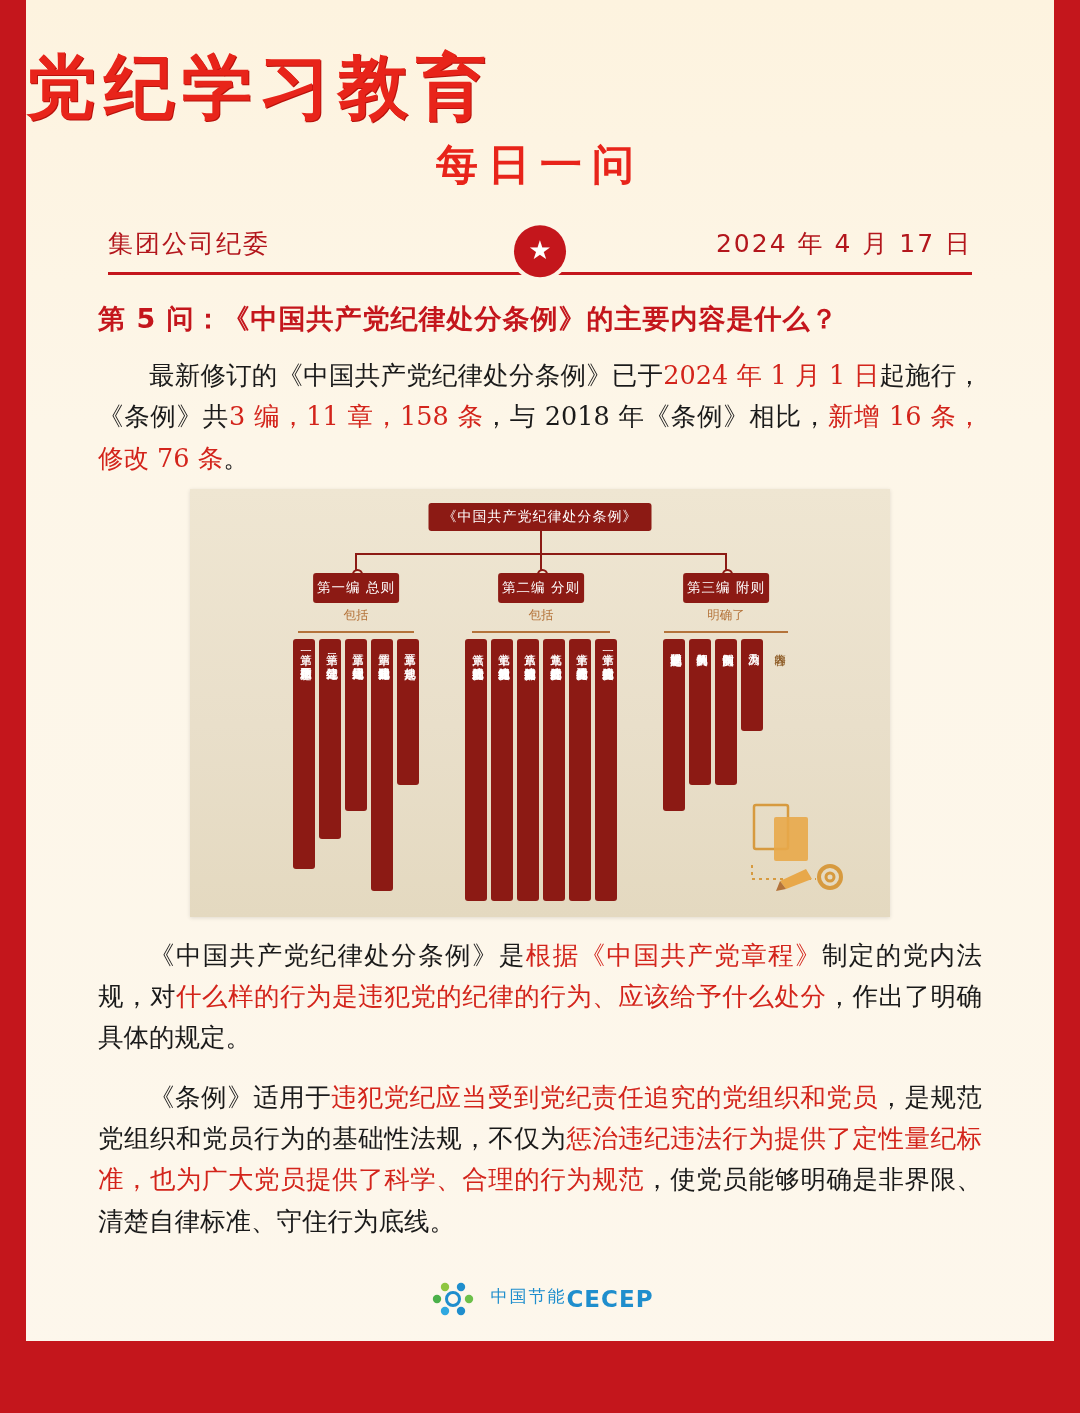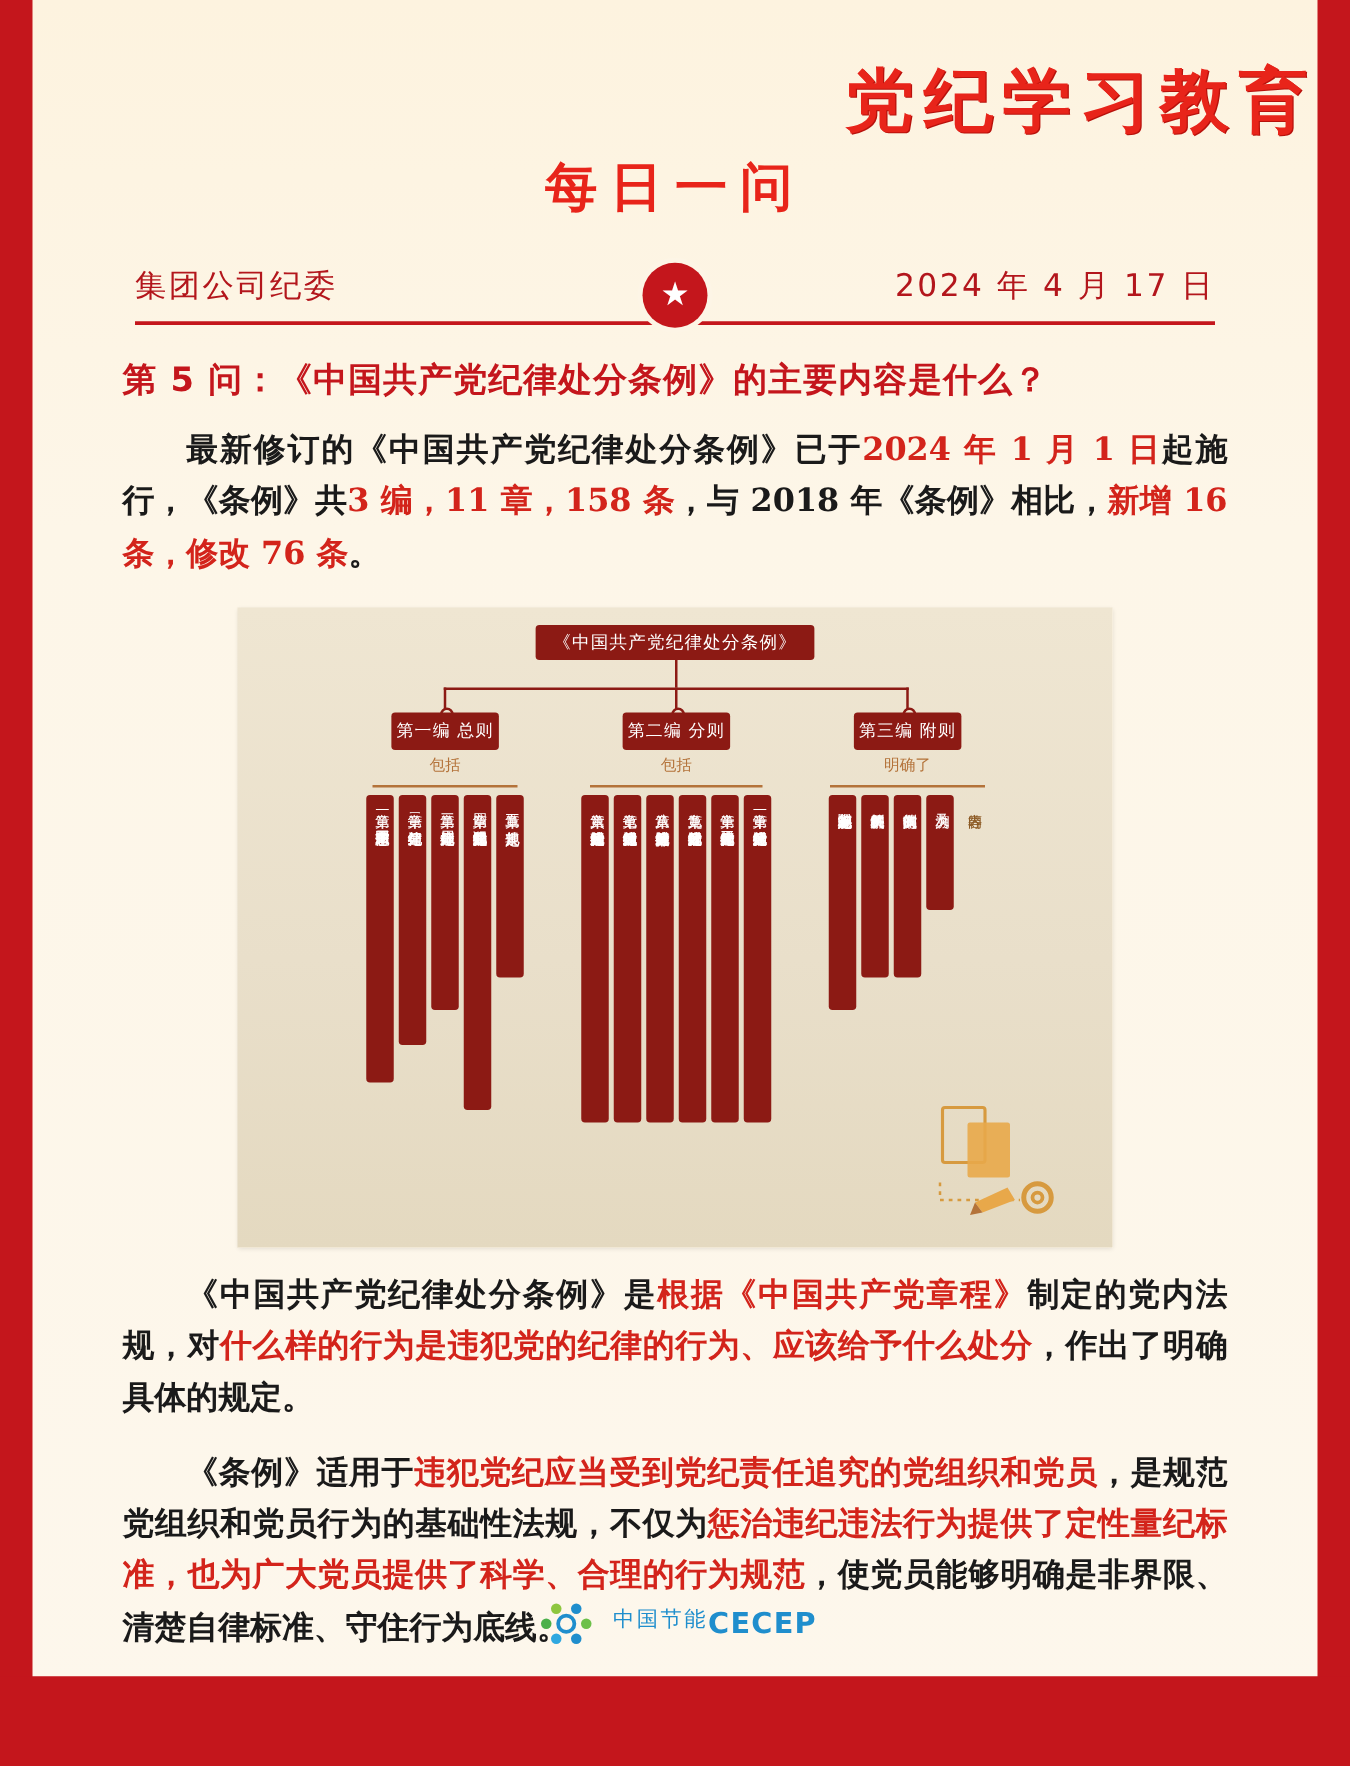--- a/index.html
+++ b/index.html
@@ -41,25 +41,25 @@
   .content {
     position: absolute;
     left: 26px;
     right: 26px;
     top: 0;
     bottom: 72px;
   }
 
   
   .title-main {
-    text-align: right;
+    text-align: left;
     color: #e8241a;
     font-family: "DejaVu Serif", serif;
     font-weight: bold;
-    font-size: 55px;
+    font-size: 70px;
     letter-spacing: 8px;
     margin-top: 52px;
     line-height: 1;
     text-shadow: 1px 1px 0 #b8120c;
   }
   .title-sub {
     text-align: center;
     color: #e8241a;
     font-family: "DejaVu Serif", serif;
     font-weight: bold;
@@ -117,29 +117,28 @@
 
   
   .para {
     margin: 18px 72px 0 72px;
     font-size: 25.5px;
     line-height: 1.62;
     color: #1a1a1a;
     text-indent: 2em;
     font-family: "DejaVu Serif", serif;
     text-align: justify;
-    font-weight: bold;
   }
   .hl { color: #d3241b; }
 
   
   .figure {
-    margin: 22px auto 0 auto;
+    margin: 10px auto 0 auto;
     width: 700px;
-    height: 512px;
+    height: 428px;
     background: linear-gradient(180deg, #efe6d2 0%, #e9dfca 55%, #e4d9c0 100%);
     position: relative;
     box-shadow: 0 1px 4px rgba(0,0,0,0.12);
     overflow: hidden;
   }
   .fig-title {
     position: absolute;
     top: 14px;
     left: 50%;
     transform: translateX(-50%);

